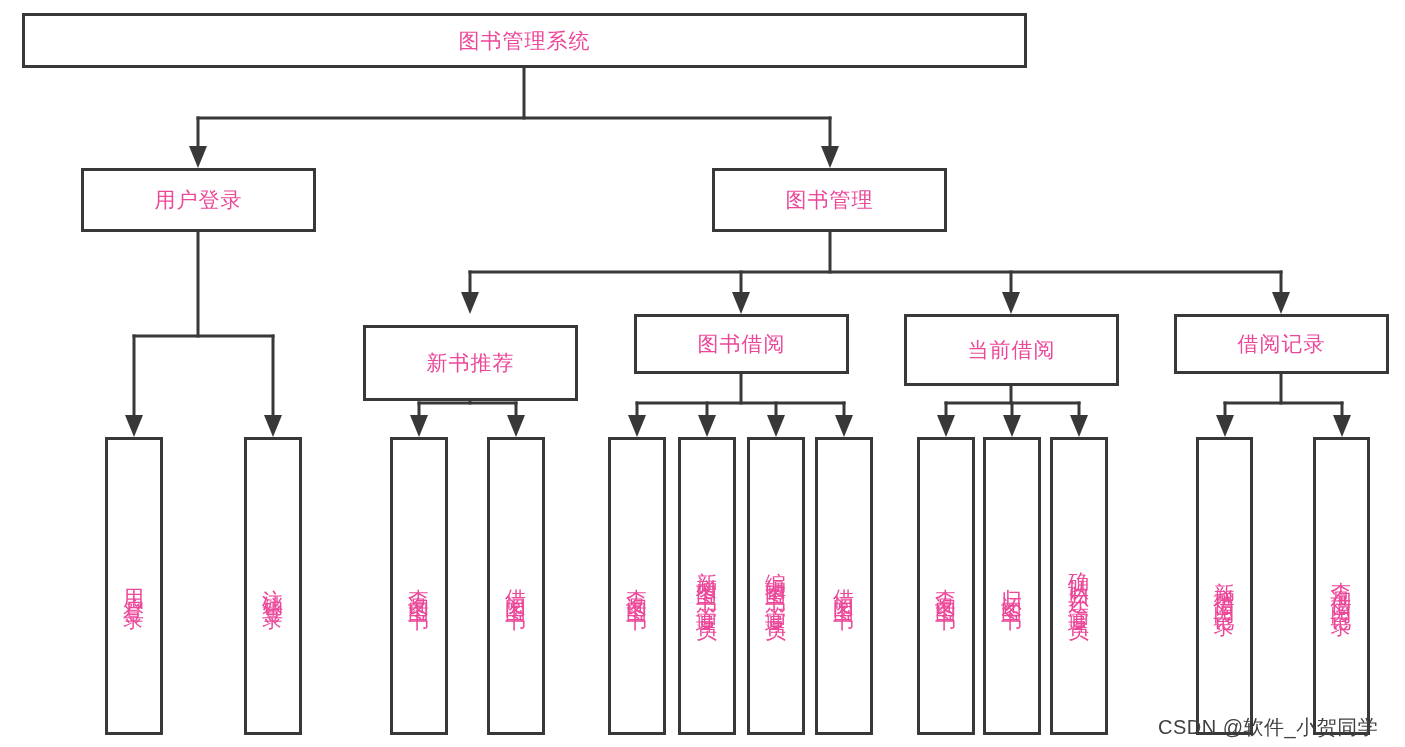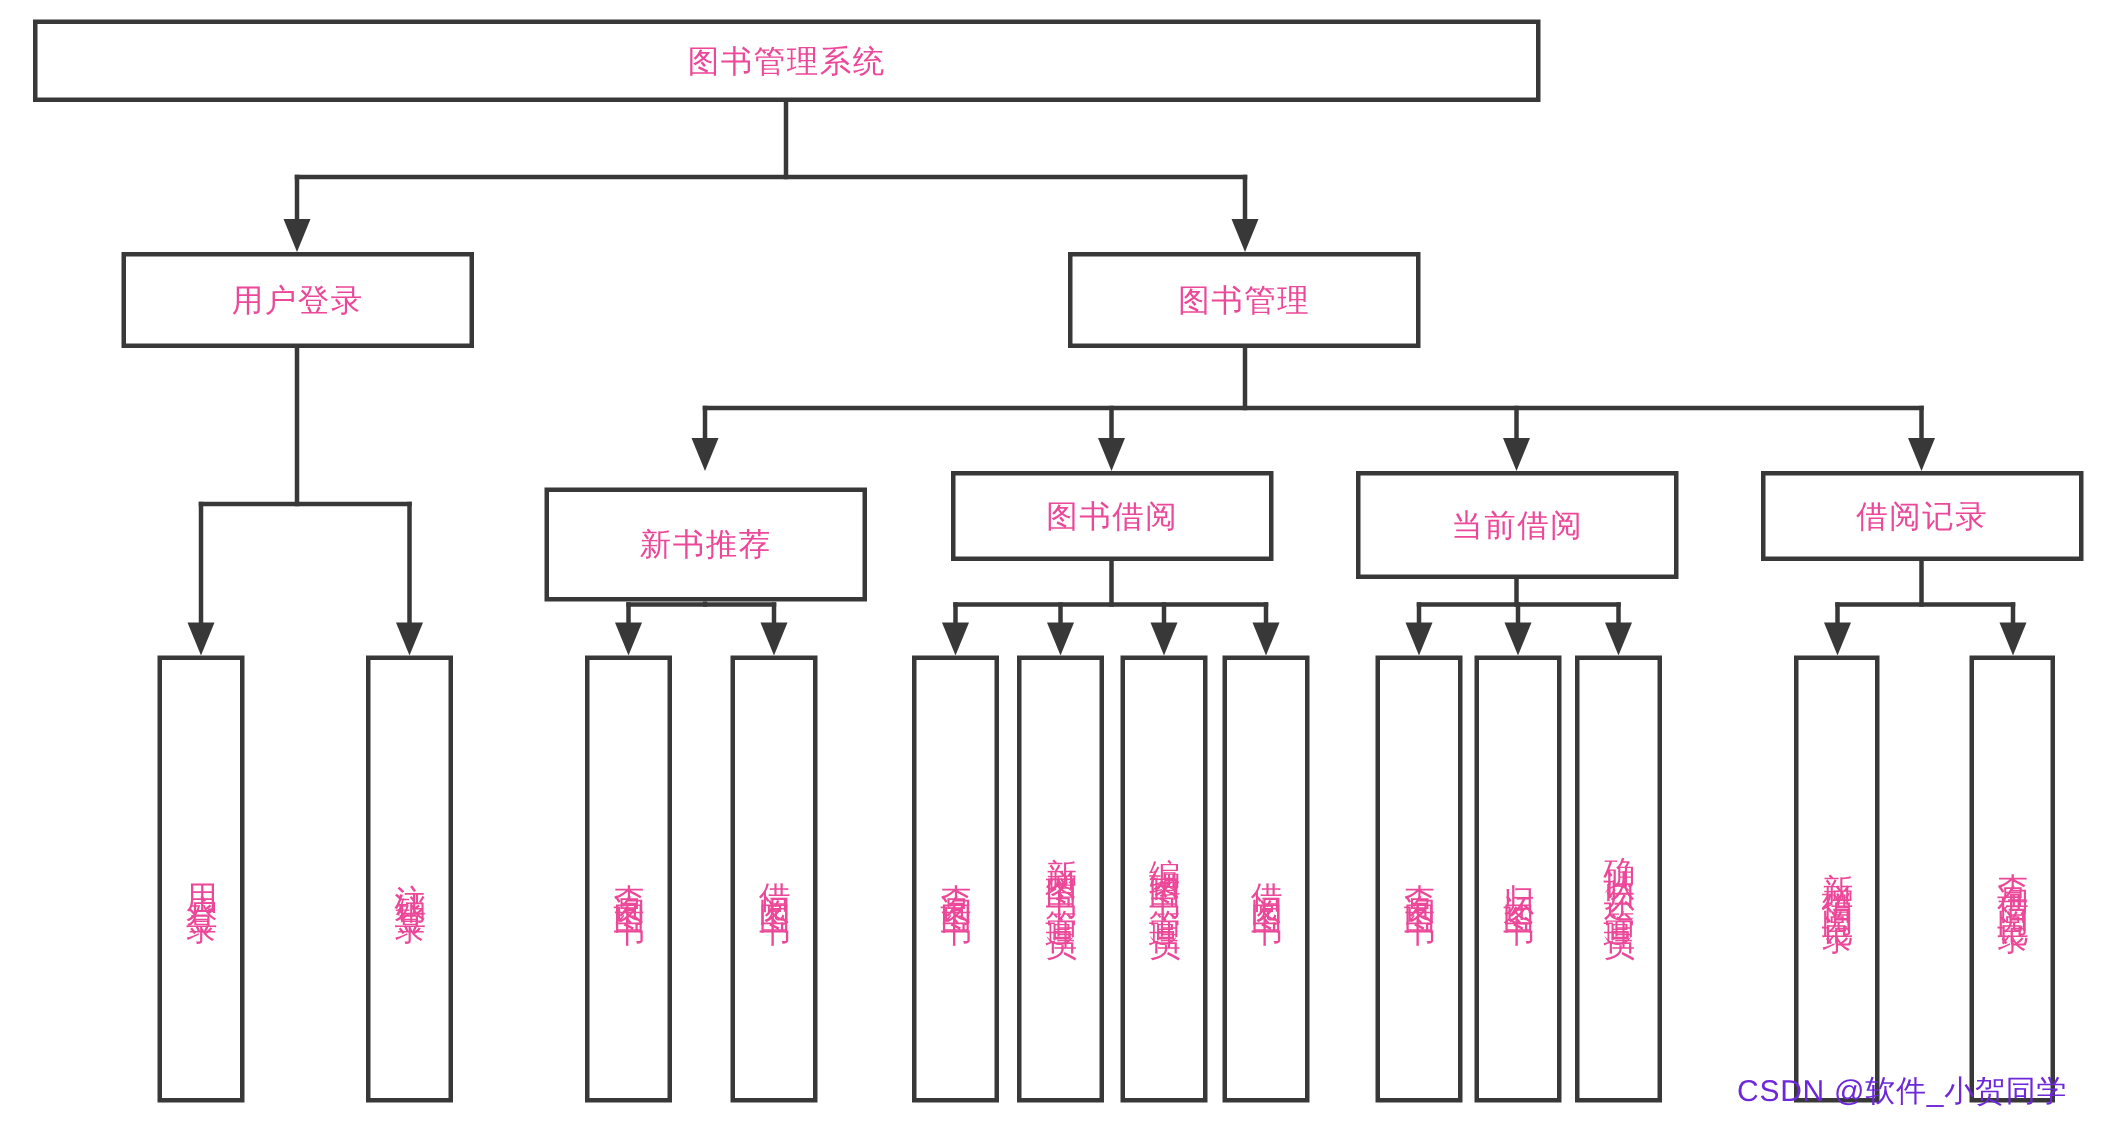--- a/index.html
+++ b/index.html
@@ -47,21 +47,21 @@
   #ul1{left:105px;} #ul2{left:244px;}
   #nb1{left:390px;} #nb2{left:487px;}
   #bb1{left:608px;} #bb2{left:678px;} #bb3{left:747px;} #bb4{left:815px;}
   #cb1{left:917px;} #cb2{left:983px;} #cb3{left:1050px;}
   #br1{left:1196px;width:57px;} #br2{left:1313px;width:57px;}
   .watermark{
     position:absolute;
     left:1158px;top:714px;
     z-index:5;
     font-size:20px;
-    color:#6d28d9;
+    color:#404040;
     letter-spacing:0.5px;
     white-space:nowrap;
   }
 </style>
 </head>
 <body>
 
 <div class="canvas">
 
   <svg class="connectors" width="1405" height="747" viewBox="0 0 1405 747">

